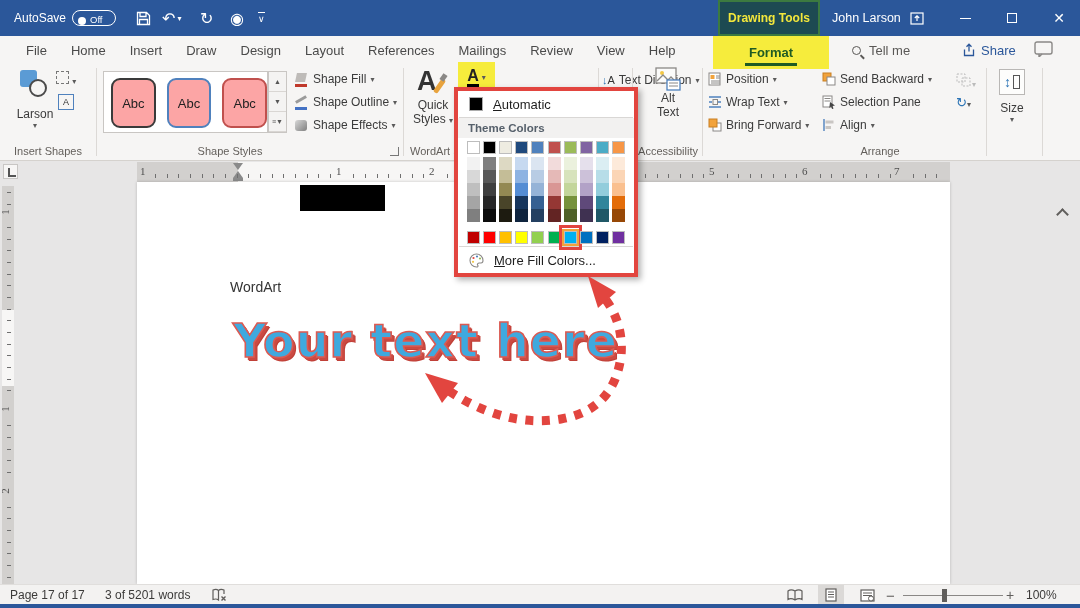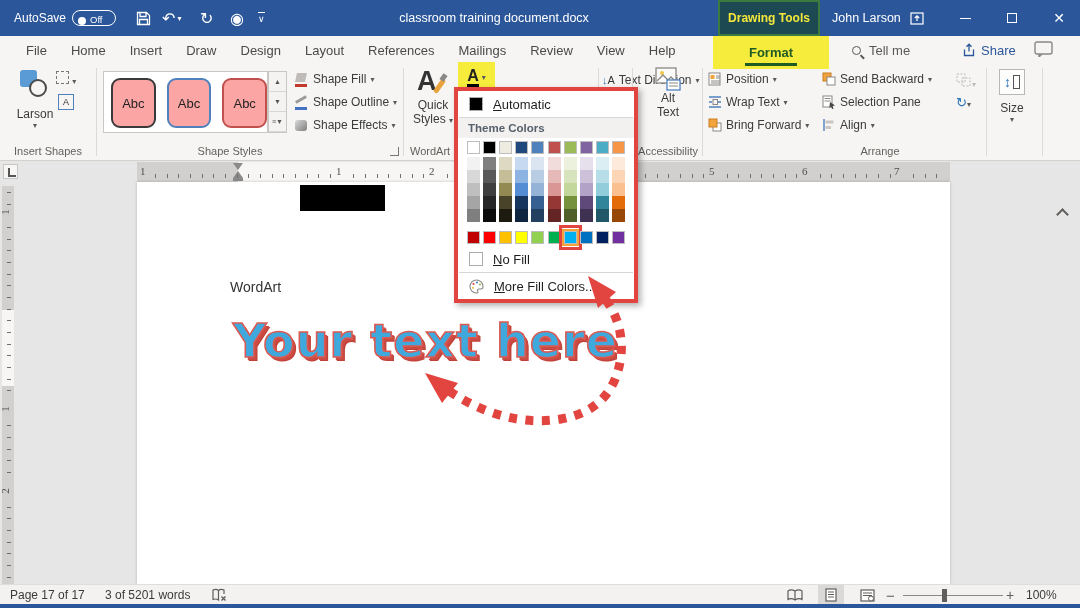--- a/index.html
+++ b/index.html
@@ -128,21 +128,20 @@
     </div>
   <div class="tb-item" style="left:200px;">
       <span class="qat-glyph">↻</span>
     </div>
   <div class="tb-item" style="left:230px;">
       <span class="qat-glyph">◉</span>
     </div>
   <div class="tb-item" style="left:258px;">
     <span style="display:inline-block;border-top:1.5px solid #fff;padding-top:1px;font-size:9px;">∨</span>
   </div>
-  <div class="tb-item" id="doc-title">classroom training document.docx</div>
   <div class="tb-item" id="context-badge">Drawing Tools</div>
   <div class="tb-item" id="user-name">John Larson</div>
   <div class="tb-item winbtn" style="left:902px;">
     <svg width="14" height="13" viewBox="0 0 14 13">
         <rect x="1" y="1" width="12" height="11" fill="none" stroke="#fff" stroke-width="1.2"></rect>
         <path d="M7 9 V4 M4.8 6 L7 3.8 L9.2 6" fill="none" stroke="#fff" stroke-width="1.2"></path>
       </svg>
   </div>
   <div class="tb-item winbtn" style="left:950px;">
       <span class="minbar"></span>
@@ -550,24 +549,20 @@
       <div class="sw" style="background: rgb(255, 255, 0);"></div>
       <div class="sw" style="background: rgb(146, 208, 80);"></div>
       <div class="sw" style="background: rgb(0, 176, 80);"></div>
       <div class="sw sel" style="background: rgb(0, 176, 240);">
         <div class="sel-annot"></div>
       </div>
       <div class="sw" style="background: rgb(0, 112, 192);"></div>
       <div class="sw" style="background: rgb(0, 32, 96);"></div>
       <div class="sw" style="background: rgb(112, 48, 160);"></div>
     </div>
-  <div class="dd-row">
-    <span class="dd-swatch-sm" style="background:#fff;"></span>
-    <span><u>N</u>o Fill</span>
-  </div>
   <div class="dd-sep"></div>
   <div class="dd-row">
     <svg width="15" height="15" viewBox="0 0 15 15">
       <path d="M7.5 1 a6.5 6.5 0 1 0 0 13 c1.5 0 1.8-1 1.2-1.8 -.8-1 .2-2.2 1.5-2.2 h1.8 c1.3 0 2-1 2-2.5 A6.5 6.5 0 0 0 7.5 1z" fill="#fff" stroke="#8A8886" stroke-width="1.1"></path>
       <circle cx="4.5" cy="5" r="1.1" fill="#E2453F"></circle>
         <circle cx="8" cy="3.5" r="1.1" fill="#4F81BD"></circle>
         <circle cx="11" cy="5.5" r="1.1" fill="#9BBB59"></circle>
         <circle cx="4" cy="8.8" r="1.1" fill="#F2C744"></circle>
     </svg>
     <span><u>M</u>ore Fill Colors...</span>

